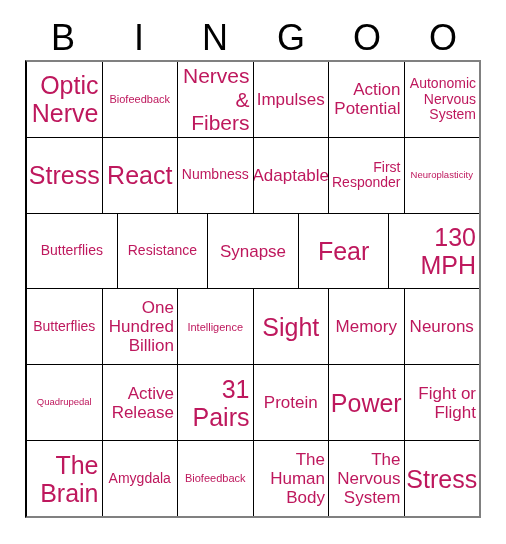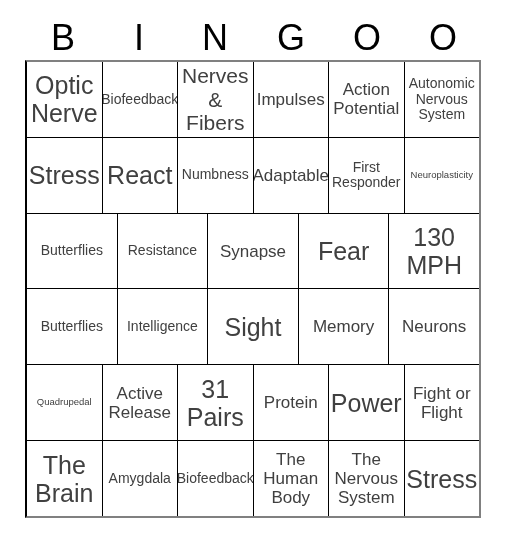--- a/index.html
+++ b/index.html
@@ -66,38 +66,38 @@
   }
   .bingo-row + .bingo-row {
     border-top: 1px solid #000000;
   }
   .bingo-cell {
     flex: 1 1 0;
     min-width: 0;
     display: flex;
     align-items: center;
     justify-content: center;
-    text-align: center;
+    text-align: right;
     padding: 2px 3px;
     box-sizing: border-box;
     line-height: 1.12;
     word-break: normal;
     overflow: hidden;
-    color: #404040;
+    color: #be185d;
   }
   .bingo-cell + .bingo-cell {
     border-left: 1px solid #000000;
   }
 
   
   .sz-xl  { font-size: 25px; }
   .sz-lg  { font-size: 21px; }
   .sz-md  { font-size: 17px; }
   .sz-sm  { font-size: 14px; }
-  .sz-xs  { font-size: 14px; }
+  .sz-xs  { font-size: 11px; }
   .sz-xxs { font-size: 9.5px; }
 </style>
 </head>
 <body>
 
 <div id="card-root">
 
   <div id="bingo-header">
       <div class="header-letter">B</div>
       <div class="header-letter">I</div>
@@ -126,20 +126,21 @@
       </div>
       <div class="bingo-row">
         <div class="bingo-cell sz-sm">Butterflies</div>
         <div class="bingo-cell sz-sm">Resistance</div>
         <div class="bingo-cell sz-md">Synapse</div>
         <div class="bingo-cell sz-xl">Fear</div>
         <div class="bingo-cell sz-xl">130 MPH</div>
       </div>
       <div class="bingo-row">
         <div class="bingo-cell sz-sm">Butterflies</div>
+        <div class="bingo-cell sz-md">One Hundred Billion</div>
         <div class="bingo-cell sz-xs">Intelligence</div>
         <div class="bingo-cell sz-xl">Sight</div>
         <div class="bingo-cell sz-md">Memory</div>
         <div class="bingo-cell sz-md">Neurons</div>
       </div>
       <div class="bingo-row">
         <div class="bingo-cell sz-xxs">Quadrupedal</div>
         <div class="bingo-cell sz-md">Active Release</div>
         <div class="bingo-cell sz-xl">31 Pairs</div>
         <div class="bingo-cell sz-md">Protein</div>

